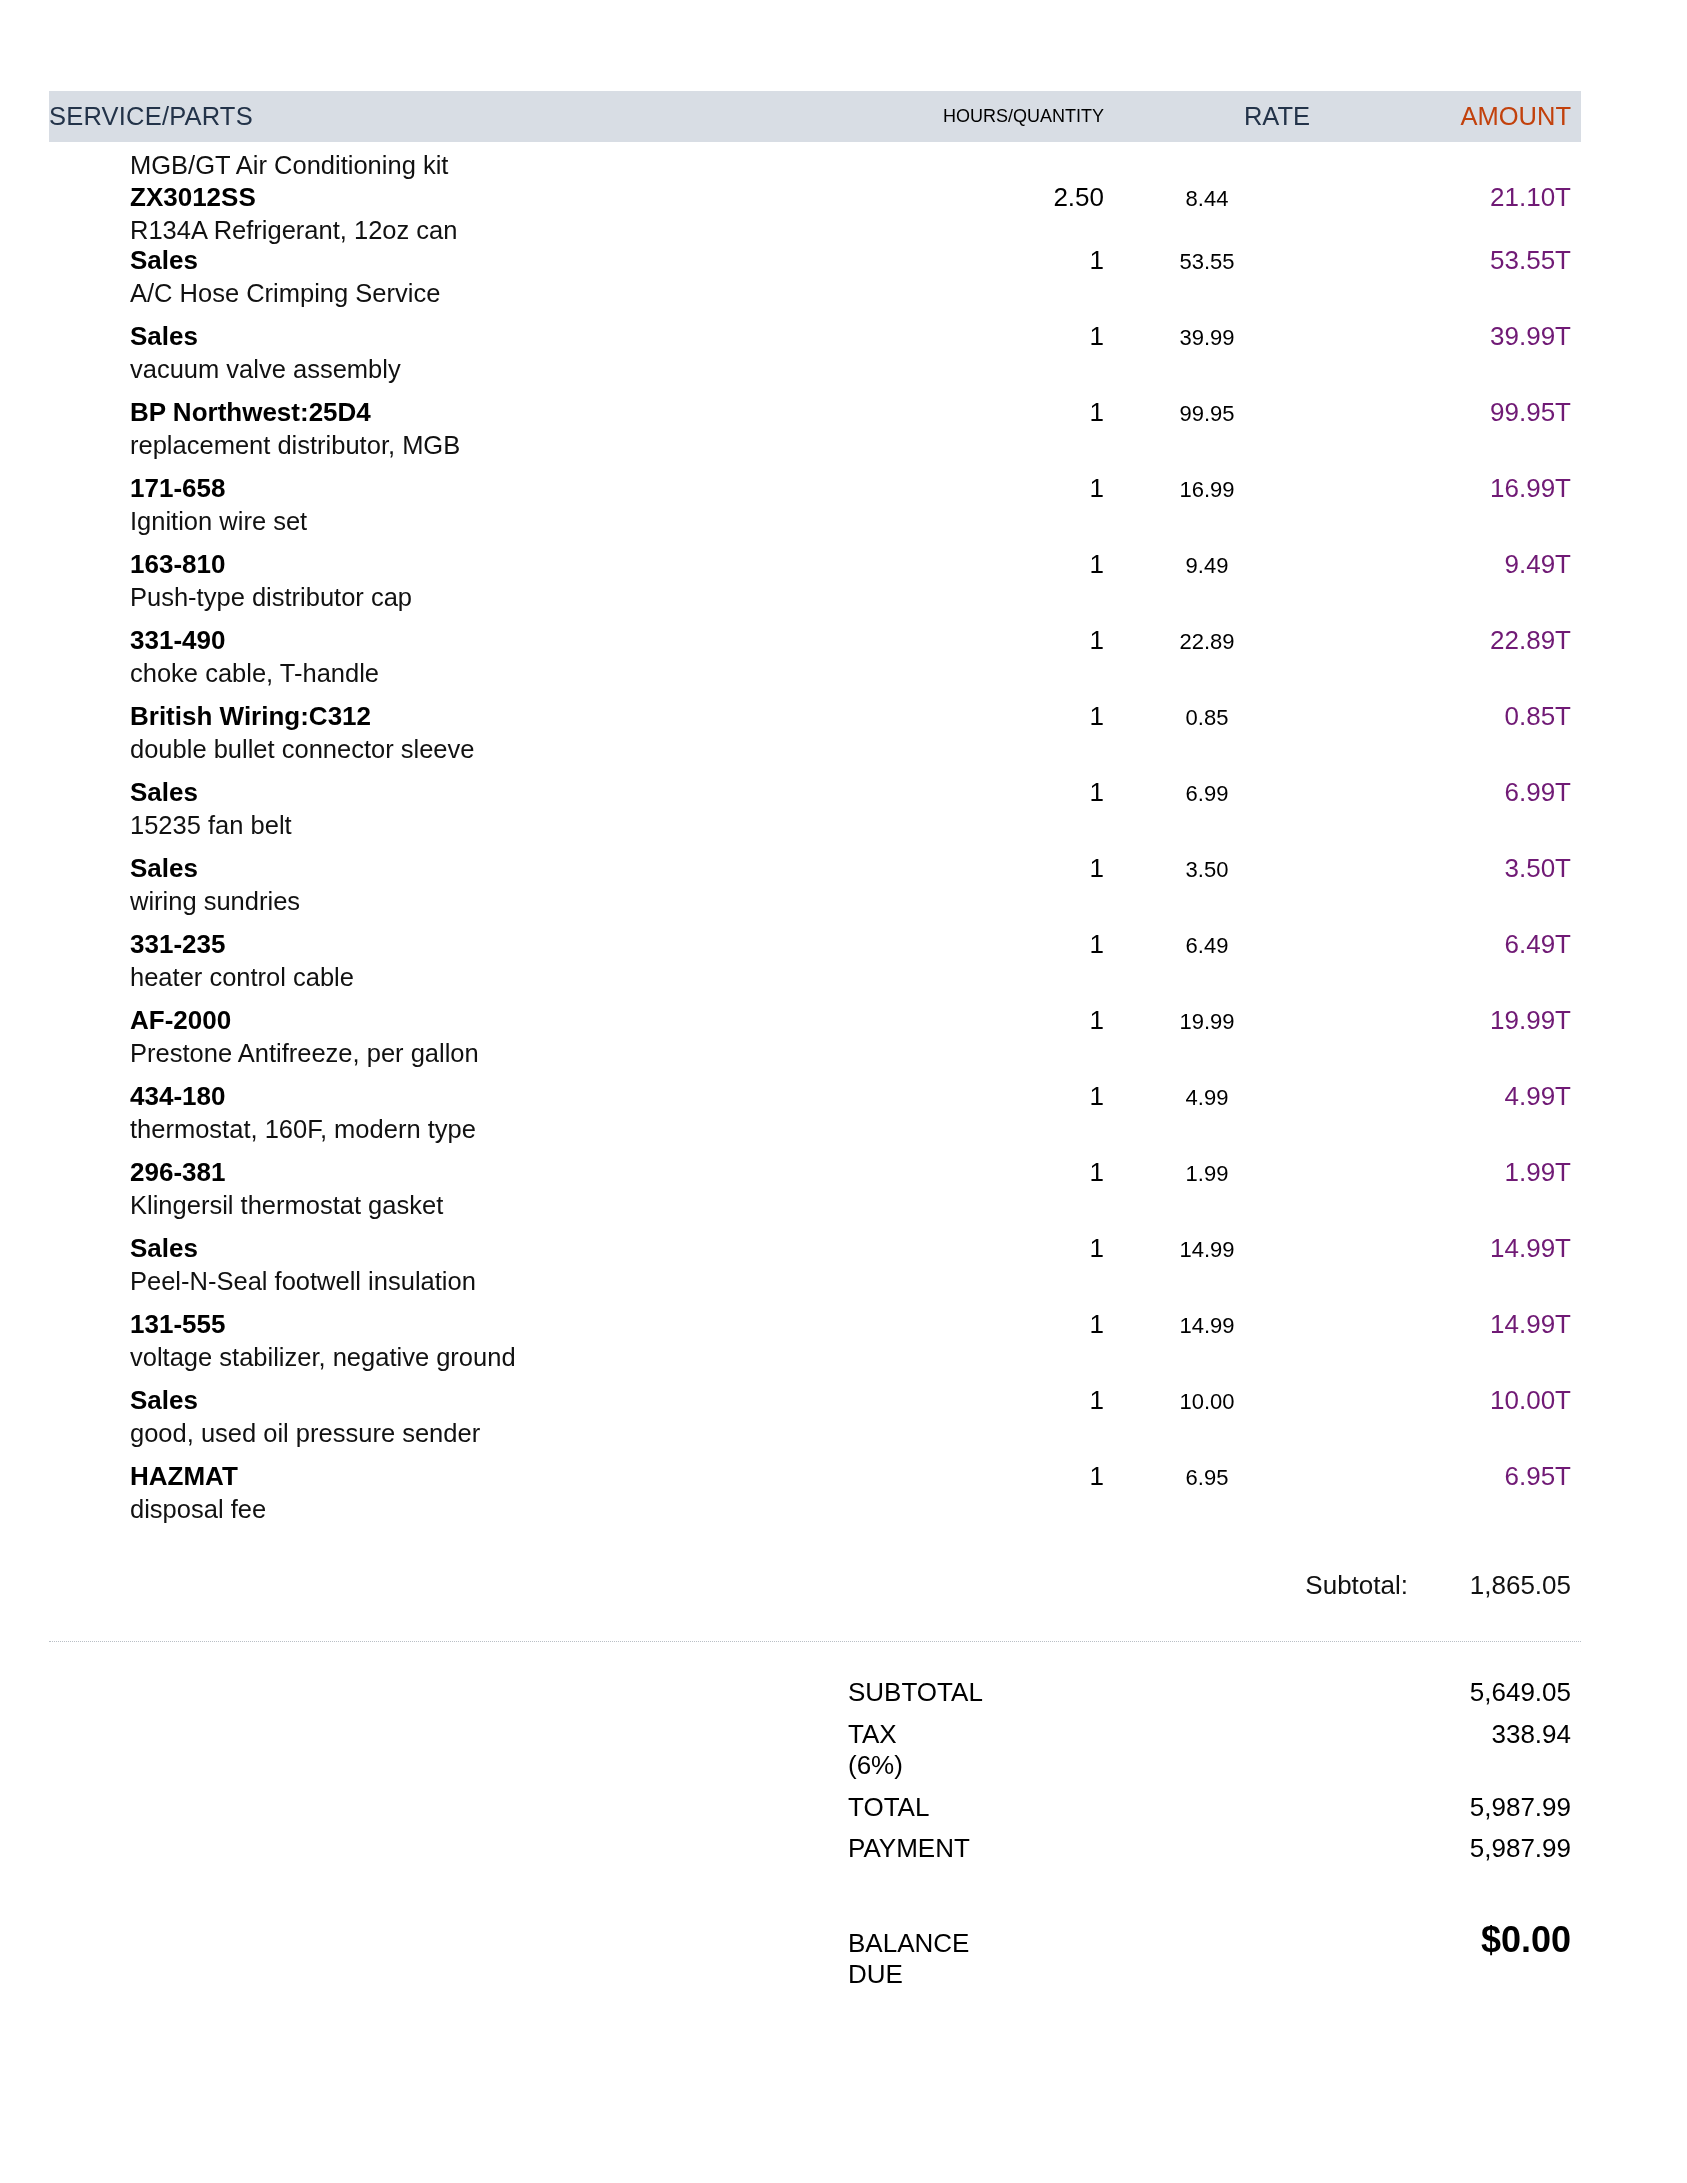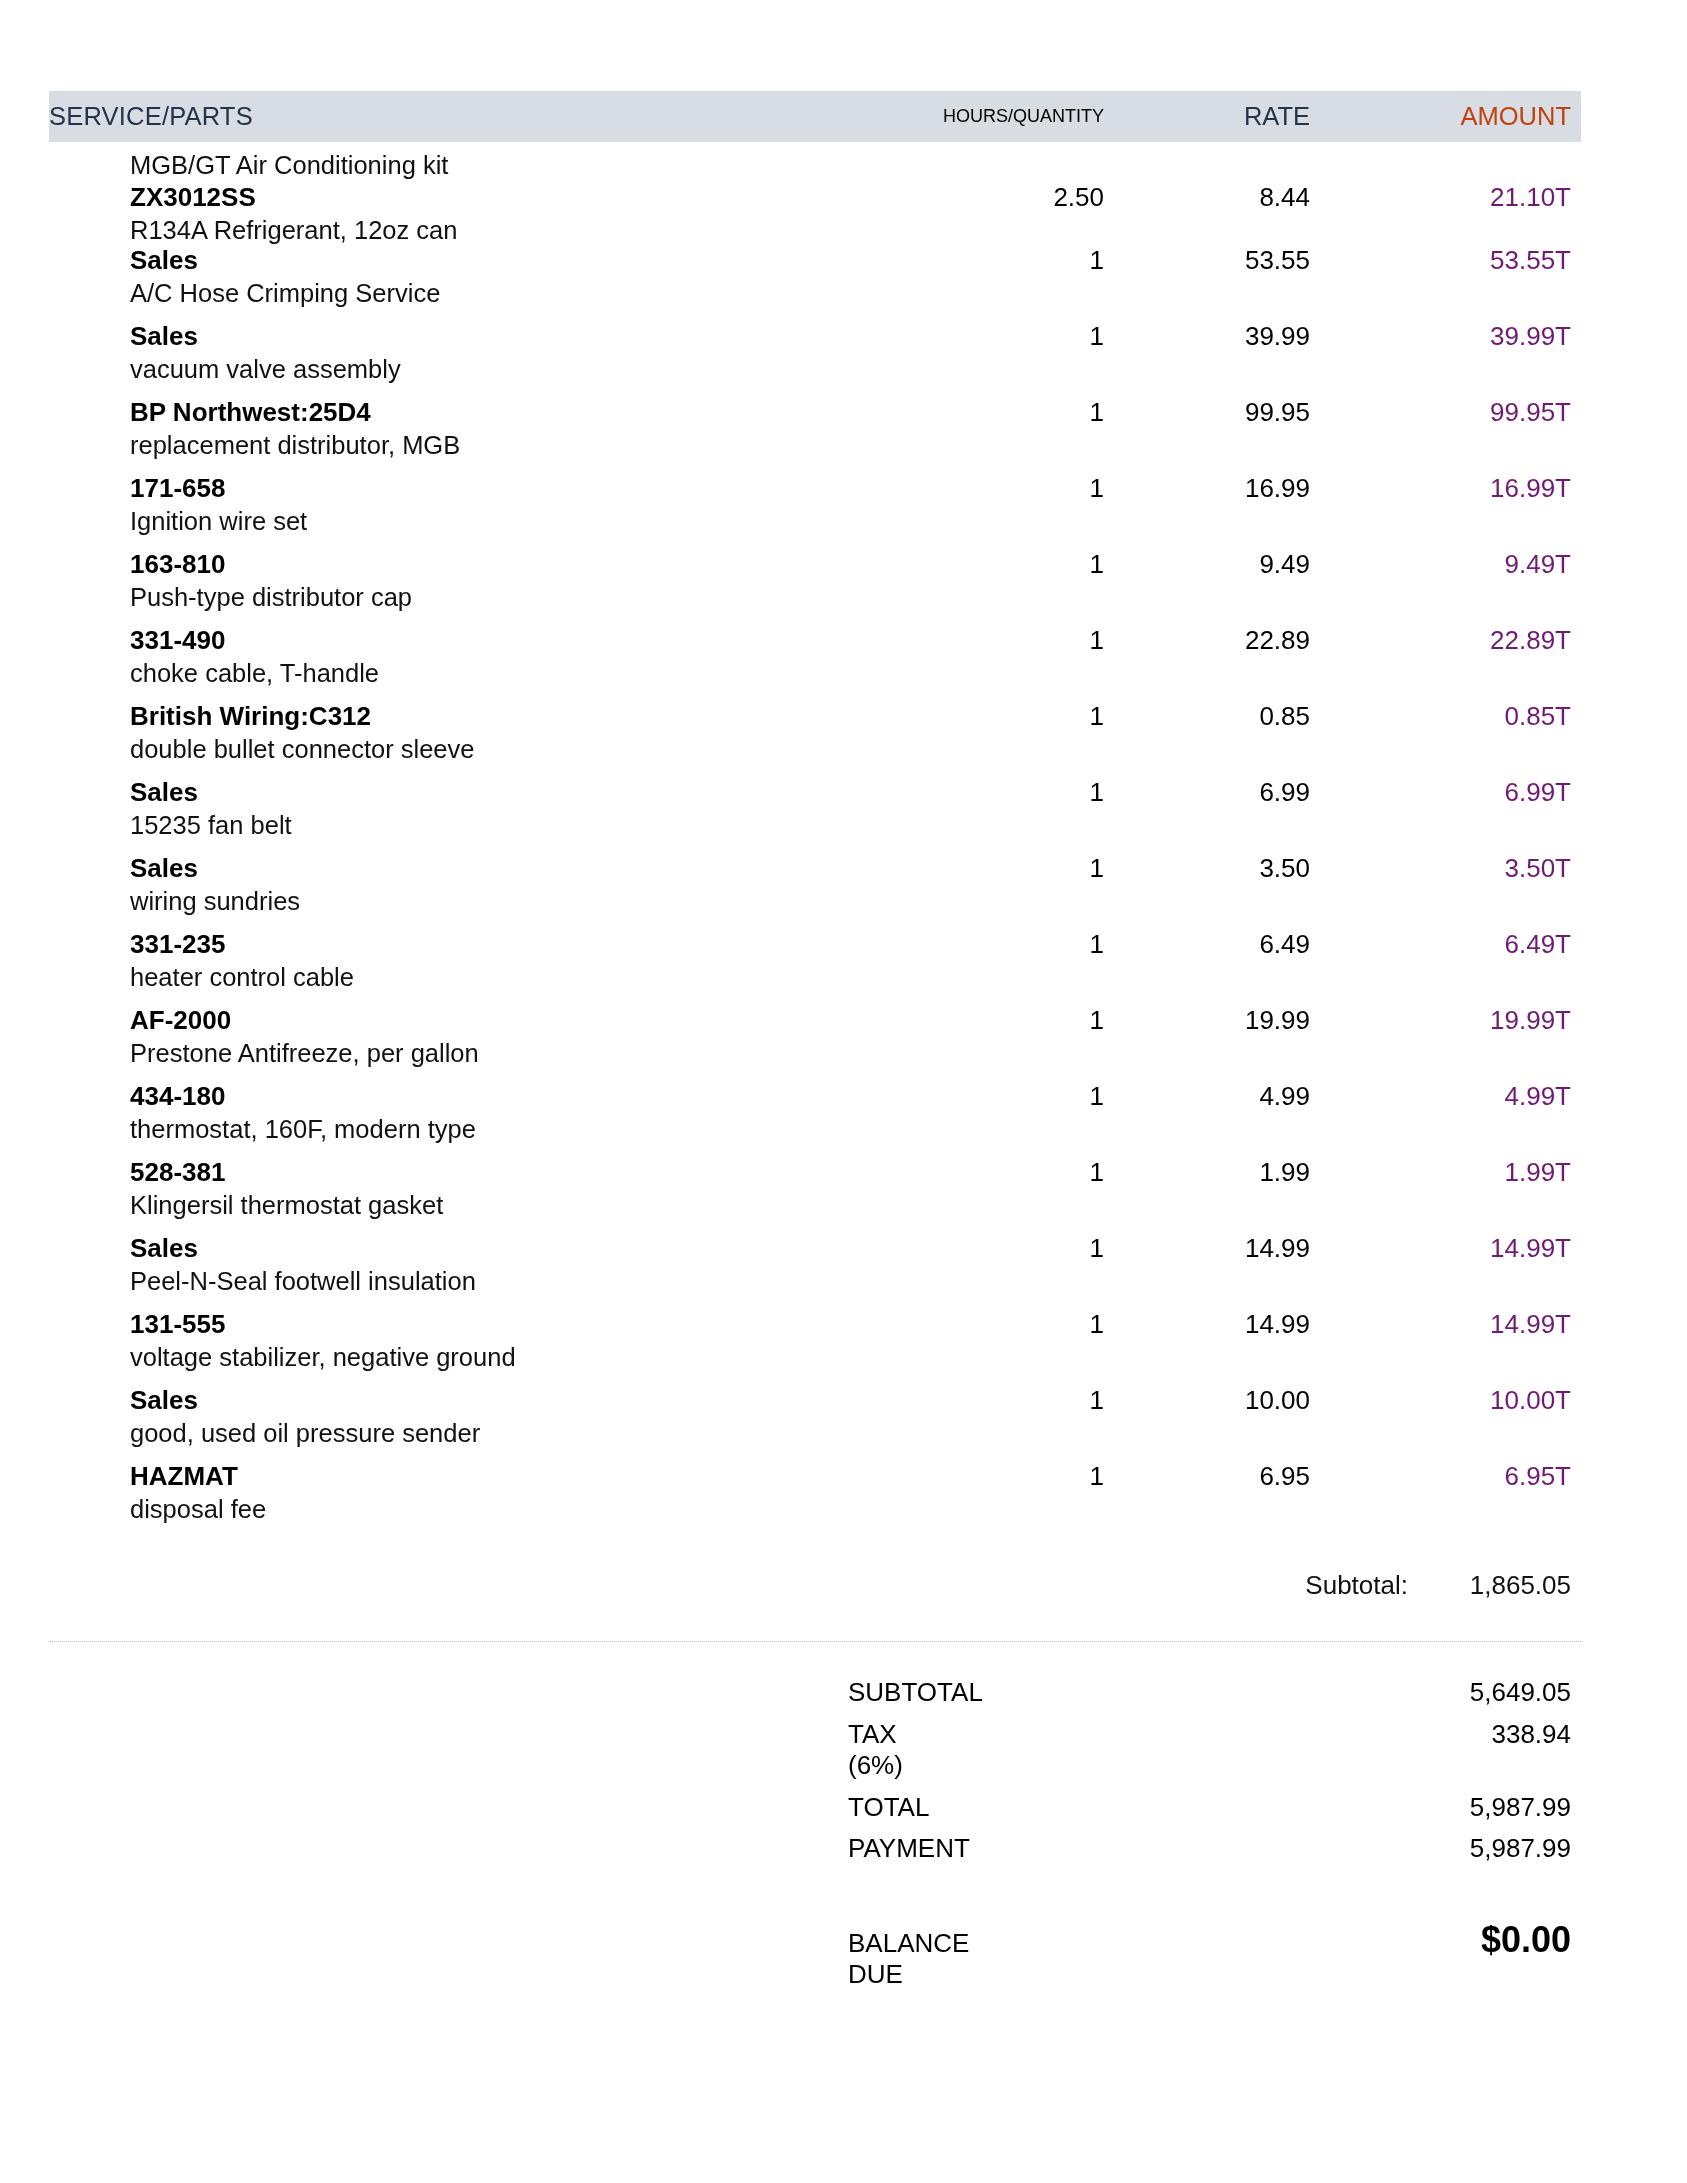--- a/index.html
+++ b/index.html
@@ -82,22 +82,22 @@
     line-height: 1.18;
   }
   .item .c-qty {
     flex: 0 0 330px;
     text-align: right;
     font-size: 26px;
     color: #000000;
   }
   .item .c-rate {
     flex: 0 0 206px;
-    text-align: right;
-    font-size: 26px;
+    text-align: center;
+    font-size: 22px;
     color: #000000;
   }
   .item .c-amt {
     flex: 1 1 auto;
     text-align: right;
     padding-right: 10px;
     font-size: 26px;
     color: #701a75;
   }
   .item .sub-desc {
@@ -300,21 +300,21 @@
           <div class="item-row">
             <div class="c-desc">434-180</div>
             <div class="c-qty">1</div>
             <div class="c-rate">4.99</div>
             <div class="c-amt">4.99T</div>
           </div>
           <div class="sub-desc">thermostat, 160F, modern type</div>
         </div>
         <div class="item">
           <div class="item-row">
-            <div class="c-desc">528-381</div>
+            <div class="c-desc">296-381</div>
             <div class="c-qty">1</div>
             <div class="c-rate">1.99</div>
             <div class="c-amt">1.99T</div>
           </div>
           <div class="sub-desc">Klingersil thermostat gasket</div>
         </div>
         <div class="item">
           <div class="item-row">
             <div class="c-desc">Sales</div>
             <div class="c-qty">1</div>

